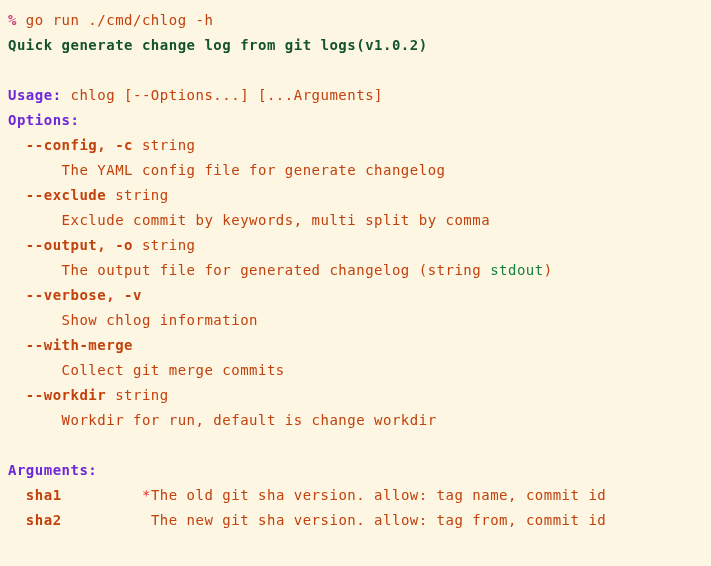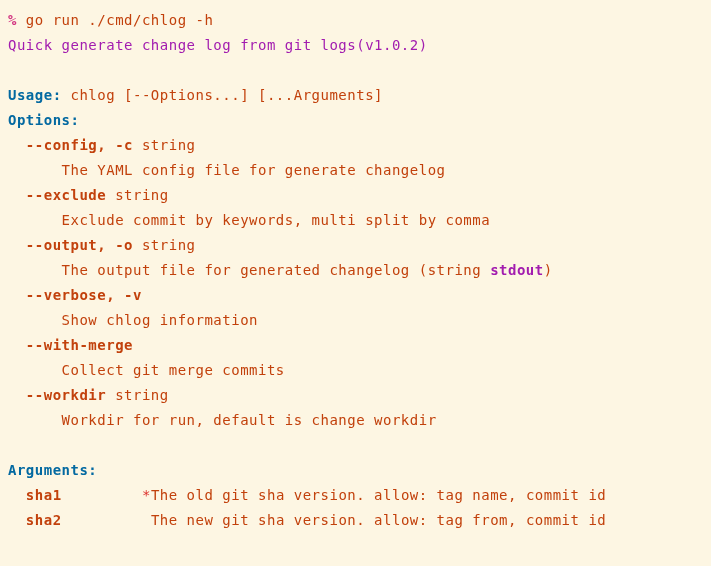--- a/index.html
+++ b/index.html
@@ -10,23 +10,23 @@
       font-size: 14px;
       line-height: 25px;
       color: #333333;
       letter-spacing: 0.5px;
       width: 711px;
       height: 566px;
       box-sizing: border-box;
     }
     .line { white-space: pre; }
     .pink { color: #d33682; font-weight: bold; }
-    .magenta { color: #a21caf; font-weight: bold; }
-    .cyan { color: #a21caf; font-weight: normal; }
-    .yellow { color: #0369a1; font-weight: bold; }
+    .magenta { color: #15803d; font-weight: normal; }
+    .cyan { color: #14532d; font-weight: bold; }
+    .yellow { color: #6d28d9; font-weight: bold; }
     .green { color: #c2410c; font-weight: bold; }
     .txt { color: #c2410c; }
     .required { color: #dc322f; }
   </style>
 </head>
 <body>
 
 <div class="line"><span class="pink">%</span><span class="txt"> go run ./cmd/chlog -h</span></div>
 <div class="line cyan">Quick generate change log from git logs(v1.0.2)</div>
 <div class="line">&nbsp;</div>

